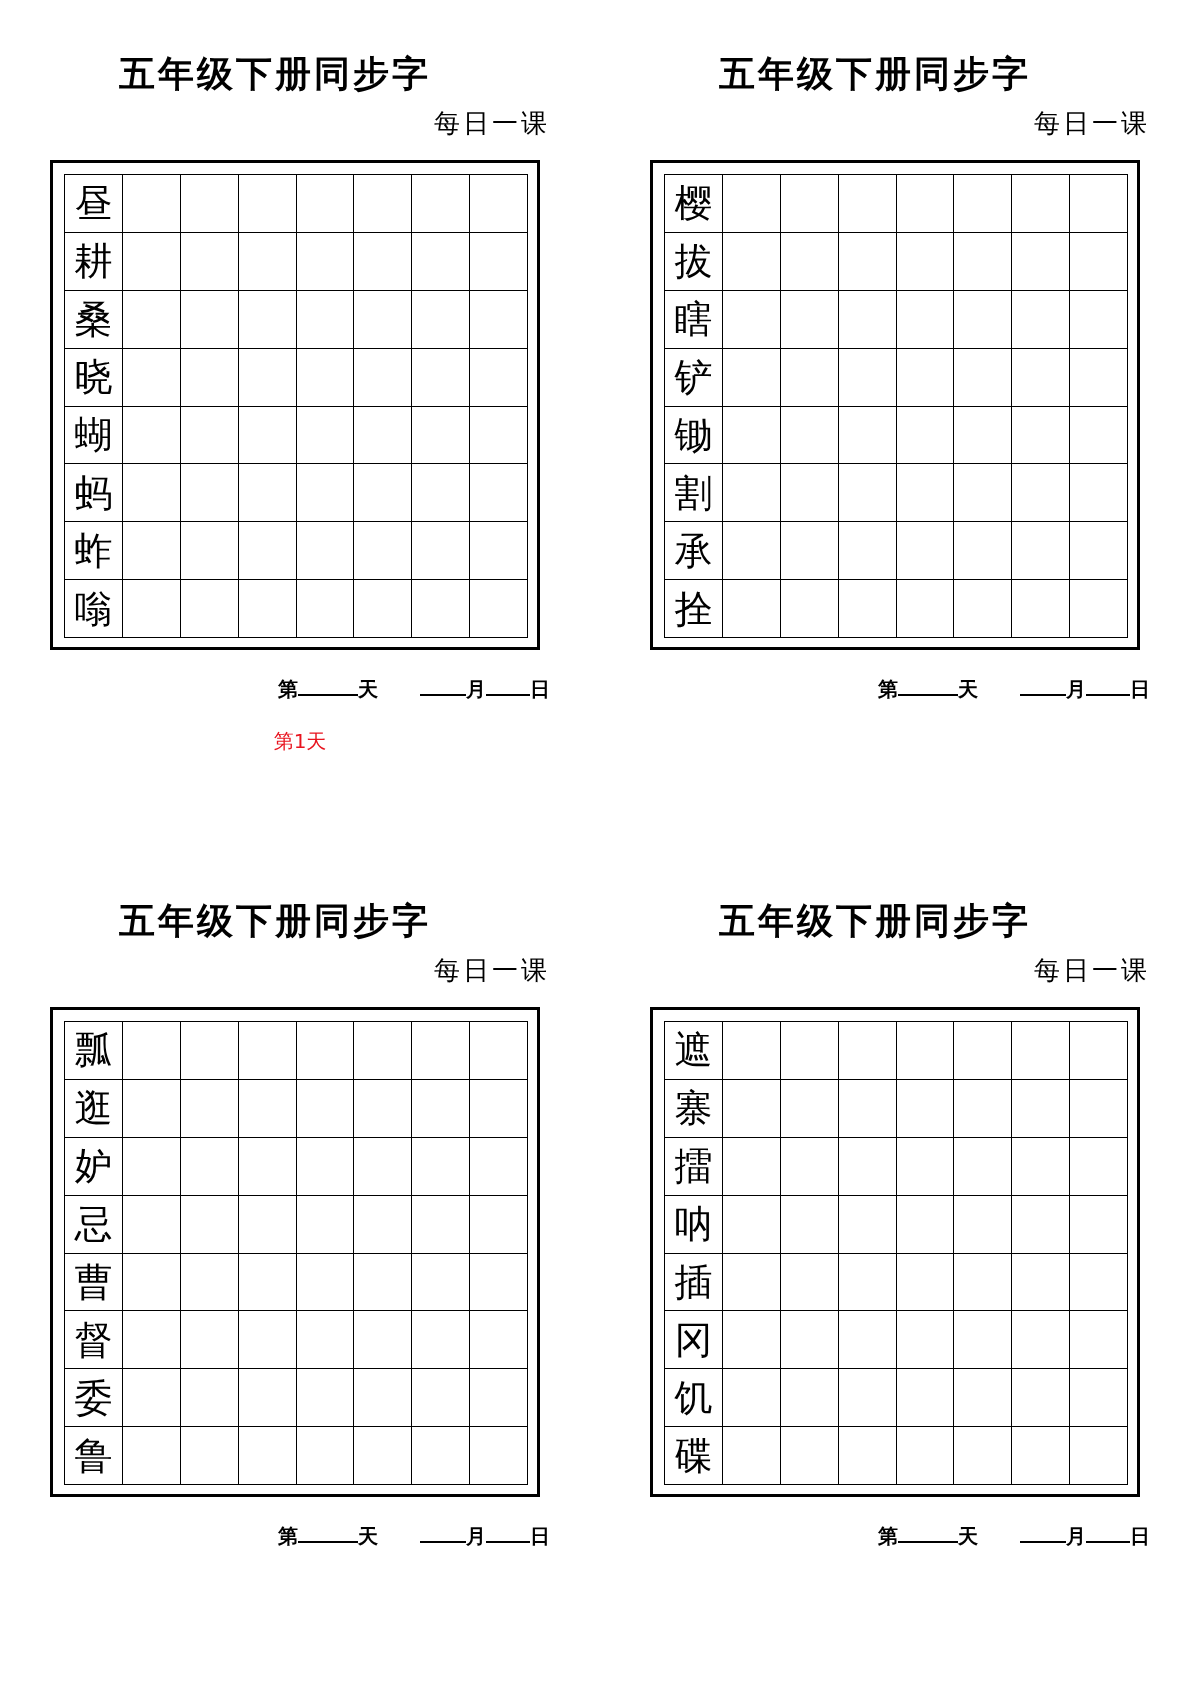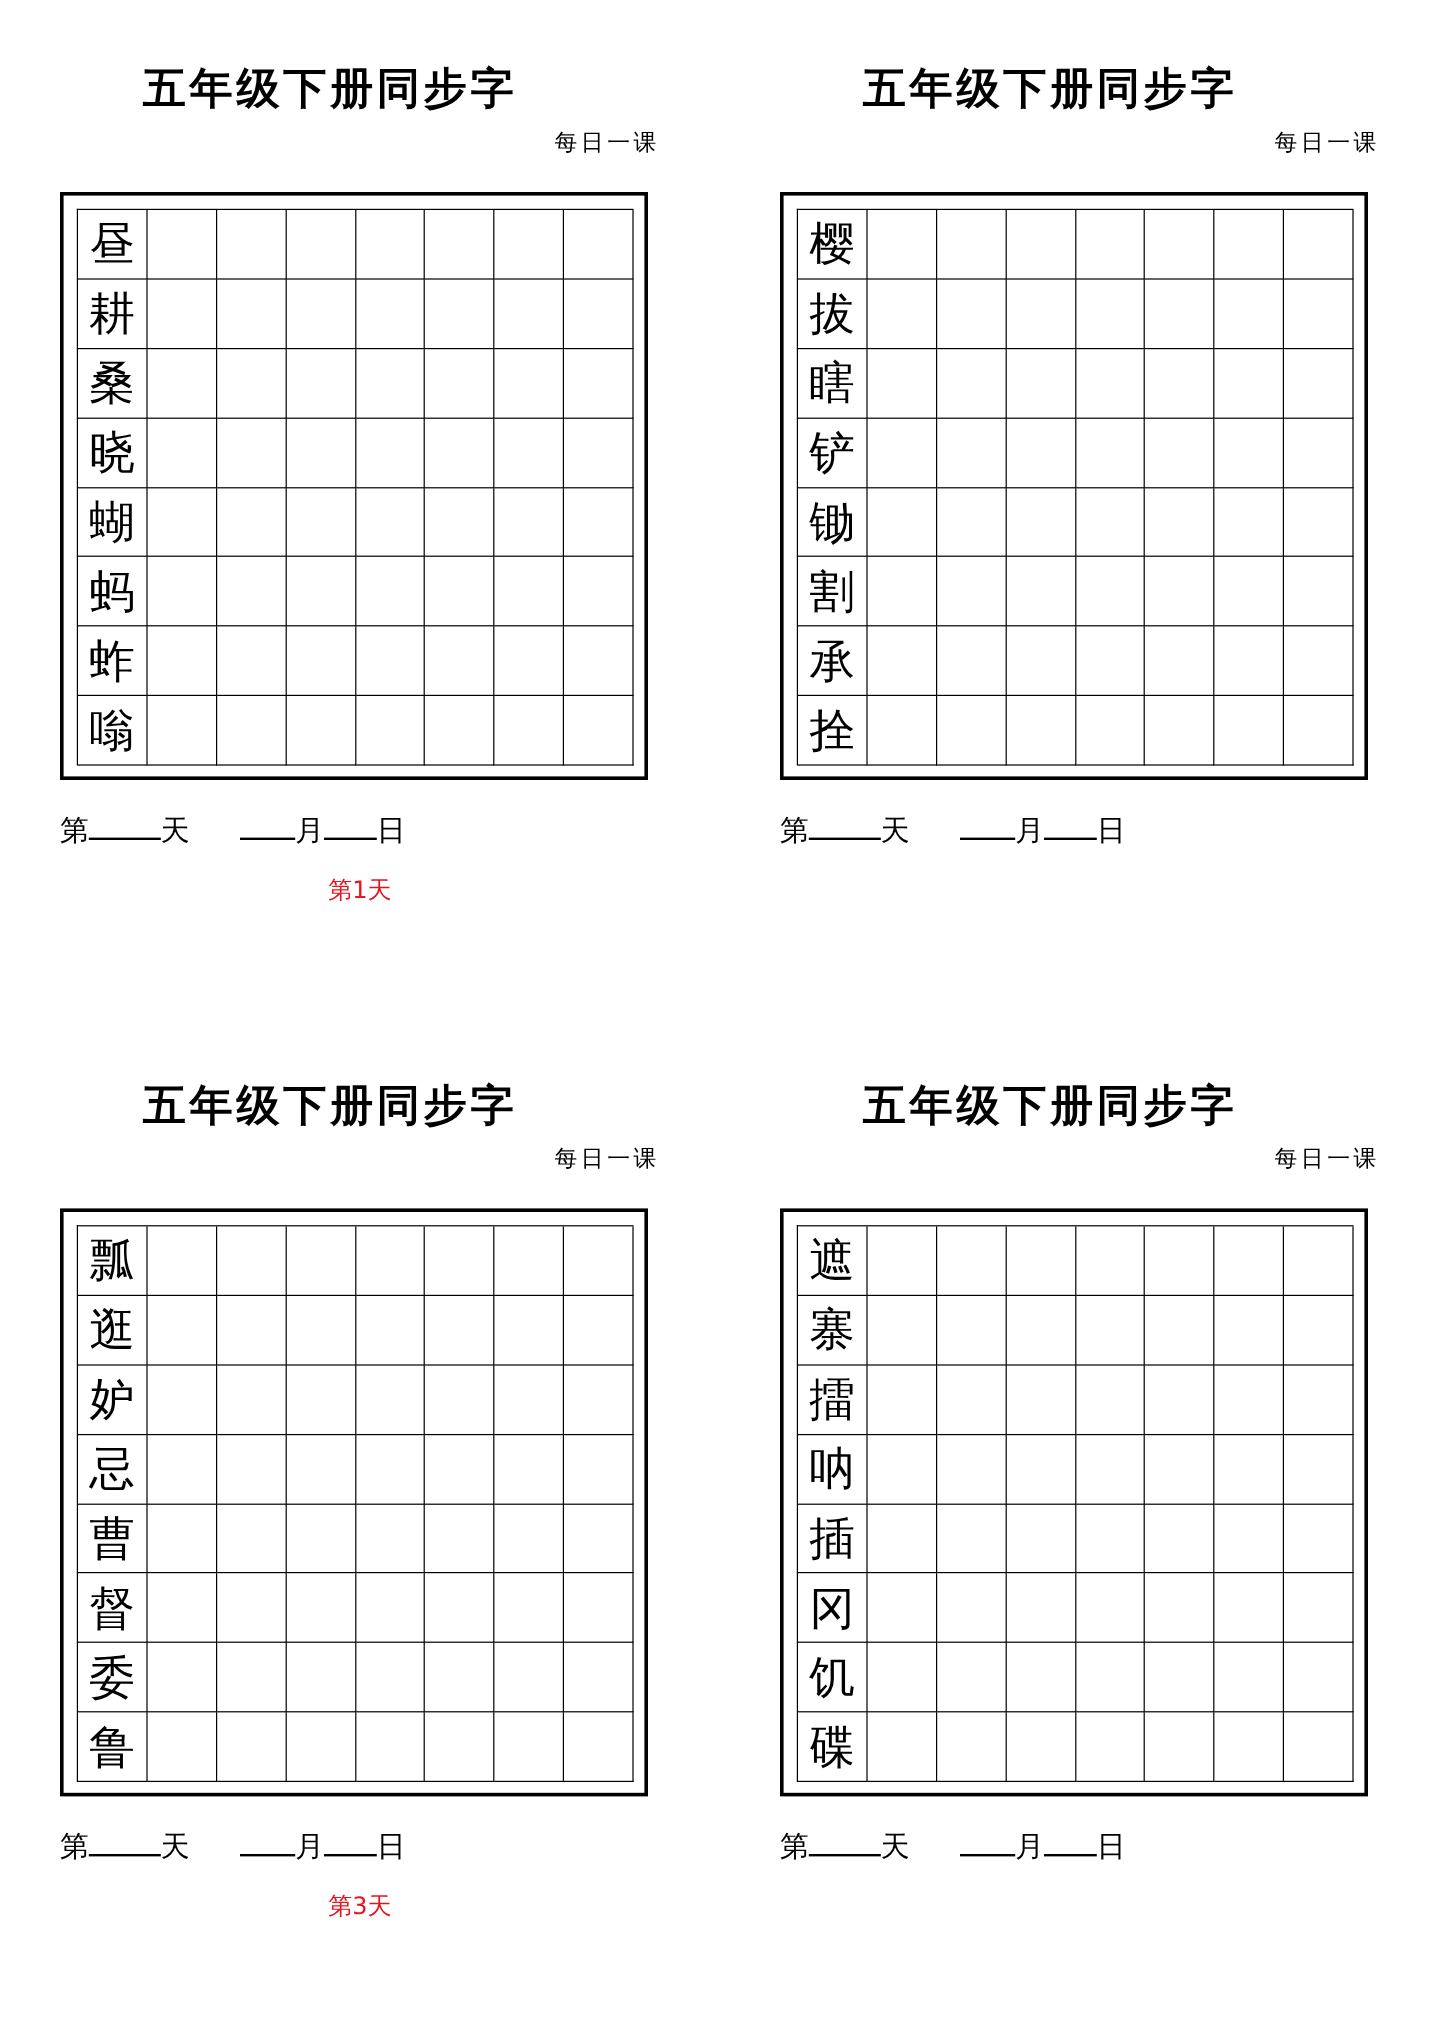--- a/index.html
+++ b/index.html
@@ -6,30 +6,30 @@
     body { width: 1191px; height: 1684px; position: relative; overflow: hidden;
            font-family: "DejaVu Serif", "Liberation Serif", serif; color: #000; }
     .panel { position: absolute; width: 500px; height: 720px; }
     .p1 { left: 50px; top: 40px; }
     .p2 { left: 650px; top: 40px; }
     .p3 { left: 50px; top: 887px; }
     .p4 { left: 650px; top: 887px; }
     .title { position: absolute; left: 0; width: 500px; top: 10px; text-align: center;
              font-size: 36px; font-weight: bold; letter-spacing: 3px; text-decoration: underline; }
     .title-inner { display: inline-block; margin-left: -50px; }
-    .subtitle { position: absolute; right: 0; top: 66px; font-size: 19px; letter-spacing: 3px; }
+    .subtitle { position: absolute; right: 0; top: 66px; font-size: 26px; letter-spacing: 3px; }
     .frame { position: absolute; left: 0; top: 120px; width: 490px; height: 490px;
              border: 3px solid #000; box-sizing: border-box; background: #fff; }
     .grid { position: absolute; left: 11px; top: 11px; width: 464px; height: 464px;
             display: grid; grid-template-columns: repeat(8, 1fr); grid-template-rows: repeat(8, 1fr);
             border-top: 1.5px solid #000; border-left: 1.5px solid #000; box-sizing: border-box; }
     .cell { border-right: 1.5px solid #000; border-bottom: 1.5px solid #000; box-sizing: border-box;
             display: flex; align-items: center; justify-content: center; font-size: 38px; line-height: 1; }
-    .dateline { position: absolute; left: 0; width: 500px; top: 636px; text-align: left;
-                font-size: 24px; font-weight: normal; white-space: pre; }
+    .dateline { position: absolute; left: 0; width: 500px; top: 636px; text-align: right;
+                font-size: 20px; font-weight: bold; white-space: pre; }
     .dateline .blank { display: inline-block; border-bottom: 2px solid #000; vertical-align: baseline; height: 4px; }
     .b1 { width: 60px; } .b2 { width: 46px; } .b3 { width: 44px; }
     .gap { display: inline-block; width: 42px; }
     .daylabel { position: absolute; left: 0; width: 500px; top: 688px; text-align: center;
                 font-family: "DejaVu Sans", "Liberation Sans", sans-serif; font-size: 20px; color: #e8131e; }
   </style>
 </head>
 <body>
 
 <div class="panel p1">
@@ -246,21 +246,20 @@
         <div class="cell"></div>
         <div class="cell"></div>
         <div class="cell"></div>
         <div class="cell"></div>
         <div class="cell"></div>
         <div class="cell"></div>
         <div class="cell"></div>
       </div>
   </div>
   <div class="dateline"><span>第</span><span class="blank b1"></span><span>天</span><span class="gap"></span><span class="blank b2"></span><span>月</span><span class="blank b3"></span><span>日</span></div>
-  <div class="daylabel">第3天</div>
 </div>
 
 <div class="panel p4">
   <div class="title"><span class="title-inner">五年级下册同步字</span></div>
   <div class="subtitle">每日一课</div>
   <div class="frame">
     <div class="grid">
         <div class="cell">遮</div>
         <div class="cell"></div>
         <div class="cell"></div>

